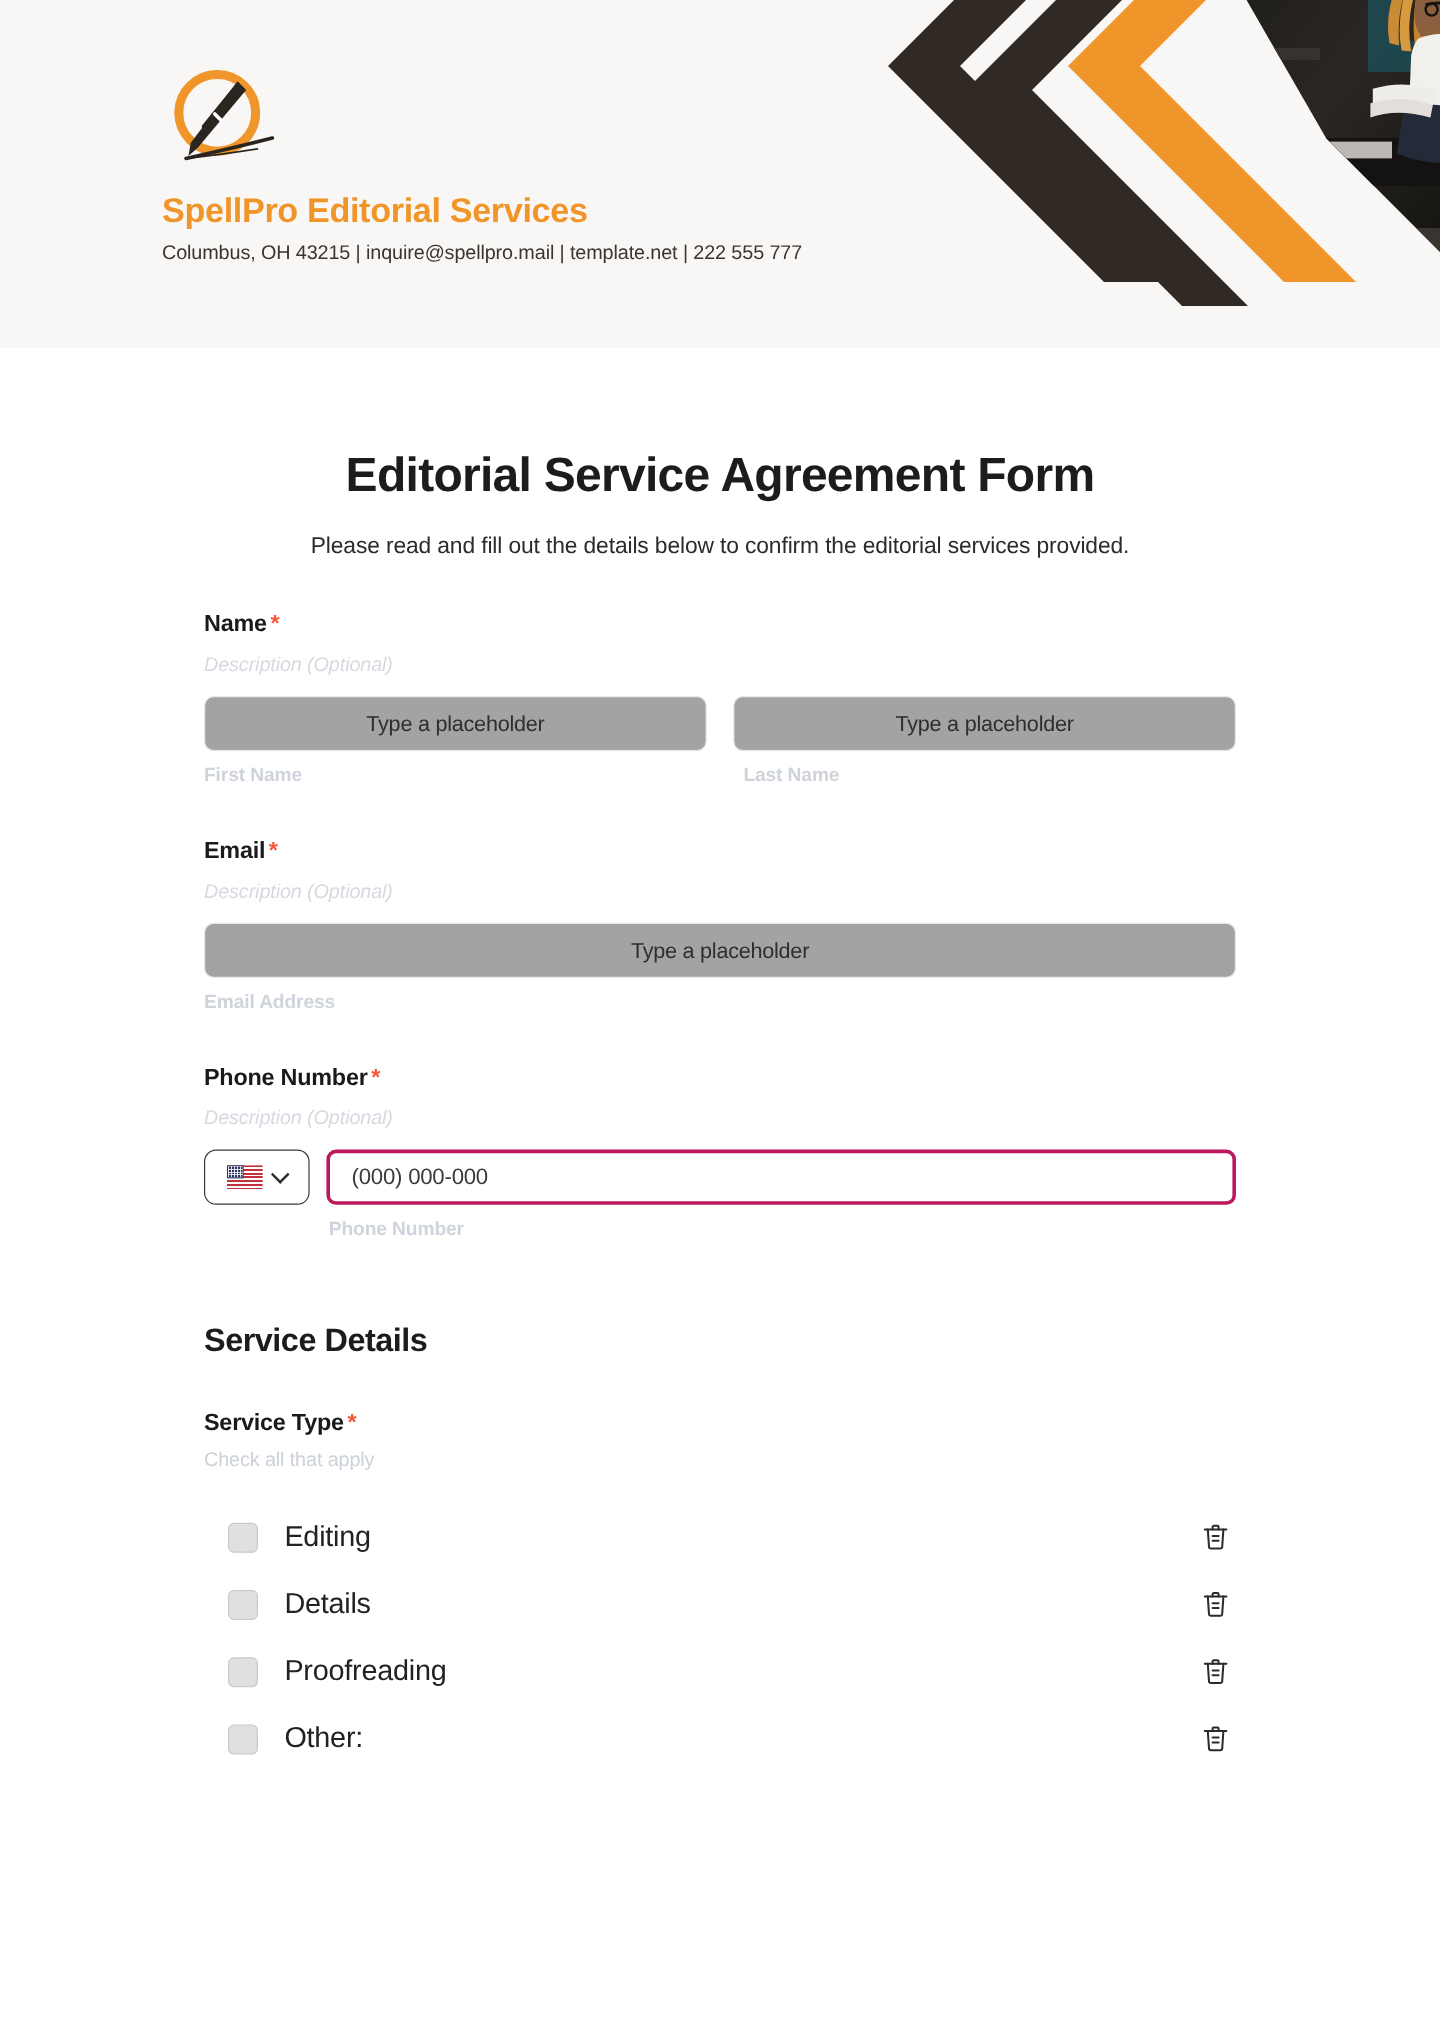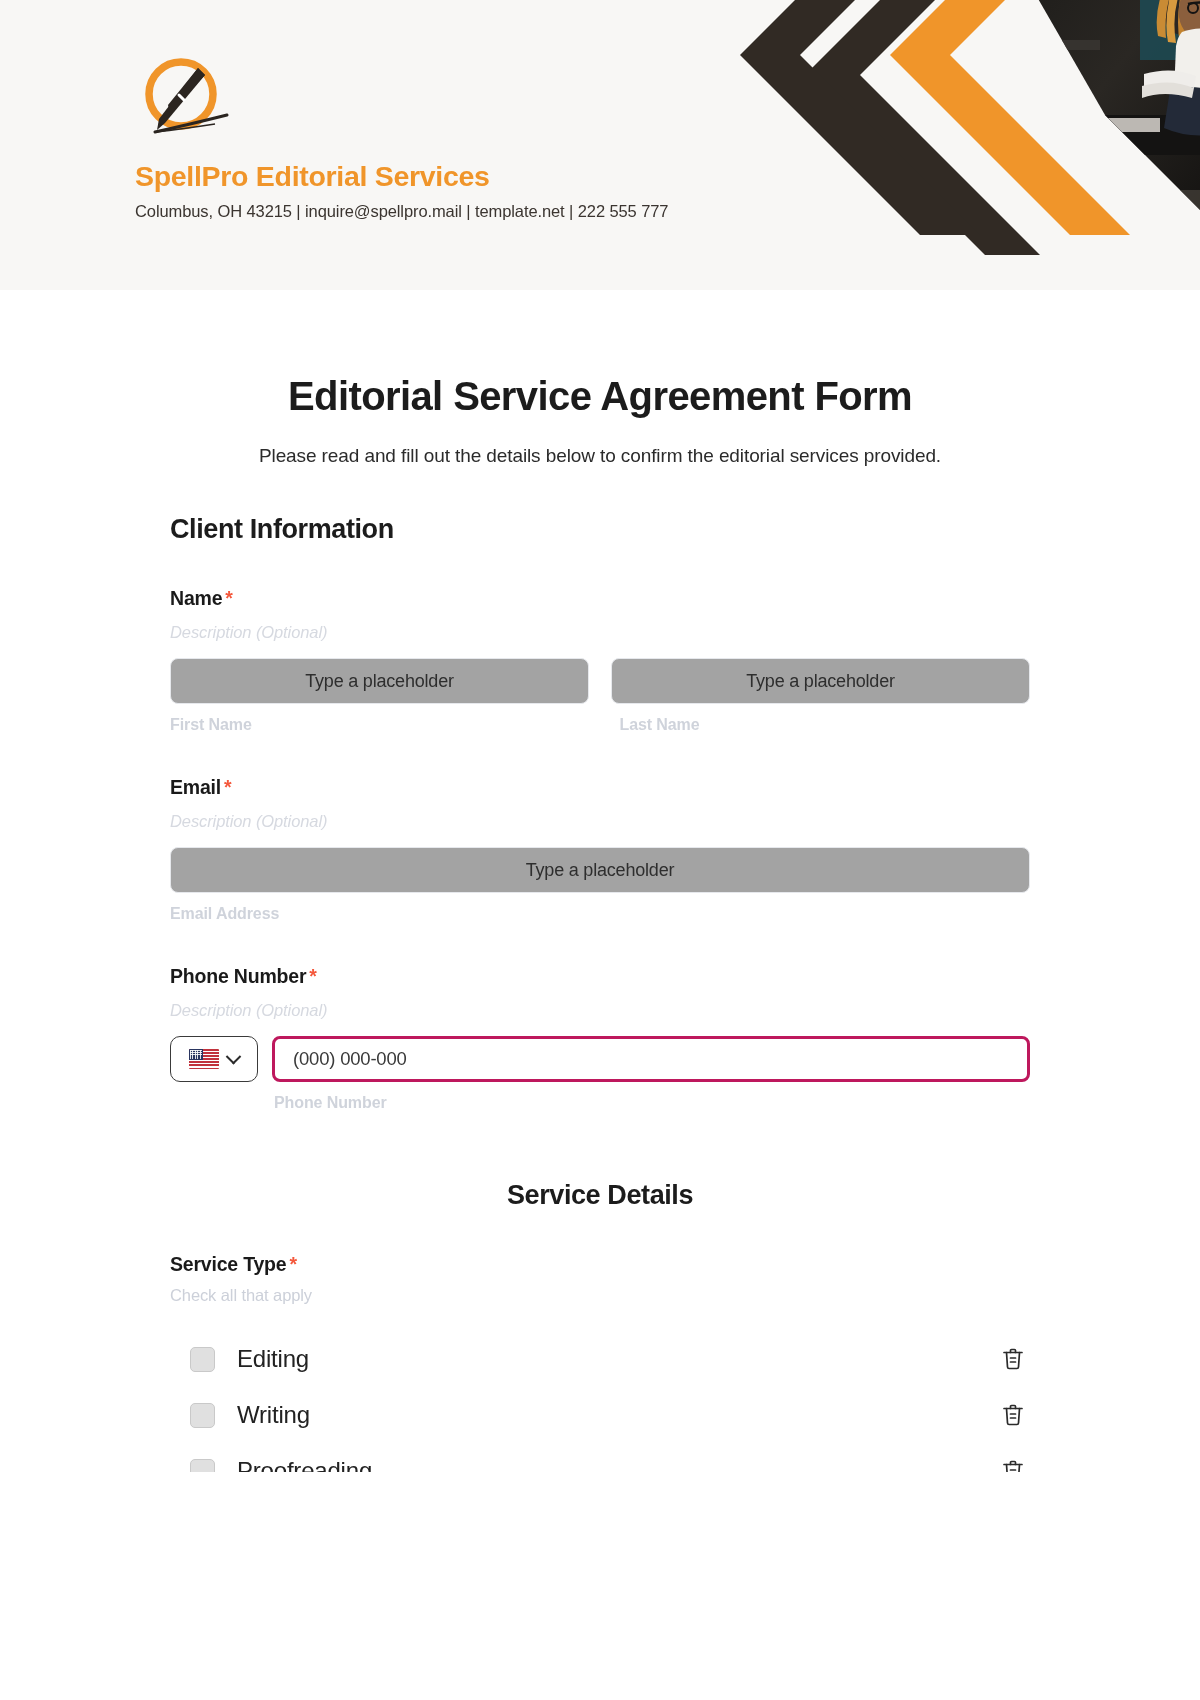--- a/index.html
+++ b/index.html
@@ -372,21 +372,20 @@
     </div>
   </div>
 
   <div class="content">
 
     <div class="form-title">Editorial Service Agreement Form</div>
     <div class="form-subtitle">Please read and fill out the details below to confirm the editorial services provided.</div>
 
     <div class="form-body">
 
-      <div class="section-heading">Client Information</div>
 
       <div class="field">
         <div class="field-label"><span>Name</span><span class="req">*</span></div>
         <div class="field-desc">Description (Optional)</div>
         <div class="input-row">
           <input class="text-input" type="text" placeholder="Type a placeholder" style="">
           <input class="text-input" type="text" placeholder="Type a placeholder" style="">
         </div>
         <div class="sub-label-row">
           <div class="sub-label">First Name</div>
@@ -414,21 +413,21 @@
               <span class="stripes"></span>
                 <span class="canton"></span>
             </span>
             <span class="chev"></span>
           </div>
           <input class="phone-input" type="text" placeholder="(000) 000-000" style="">
         </div>
         <div class="phone-sub">Phone Number</div>
       </div>
 
-      <div class="section-heading" style="margin-top:68px;text-align:center;">Service Details</div>
+      <div class="section-heading" style="margin-top:68px;">Service Details</div>
 
       <div class="field">
         <div class="field-label"><span>Service Type</span><span class="req">*</span></div>
         <div class="field-hint">Check all that apply</div>
 
         <div class="option-list">
 
           <div class="option-row">
             <span class="checkbox"></span>
             <span class="option-label">Editing</span>
@@ -439,21 +438,21 @@
                 <path d="M8.5 5.5 v-2 a1 1 0 0 1 1 -1 h3 a1 1 0 0 1 1 1 v2"></path>
                 <path d="M4.5 5.5 l1 14.5 a1.6 1.6 0 0 0 1.6 1.5 h7.8 a1.6 1.6 0 0 0 1.6 -1.5 l1 -14.5"></path>
                 <path d="M8.5 11 h5"></path>
                 <path d="M8.5 15 h5"></path>
               </svg>
             </span>
           </div>
 
           <div class="option-row">
             <span class="checkbox"></span>
-            <span class="option-label">Writing</span>
+            <span class="option-label">Details</span>
             <span class="option-spacer"></span>
             <span class="trash-btn">
               <svg width="22" height="24" viewBox="0 0 22 24" fill="none" stroke="#2b2b2b" stroke-width="1.7" stroke-linecap="round" stroke-linejoin="round">
                 <path d="M2 5.5 h18"></path>
                 <path d="M8.5 5.5 v-2 a1 1 0 0 1 1 -1 h3 a1 1 0 0 1 1 1 v2"></path>
                 <path d="M4.5 5.5 l1 14.5 a1.6 1.6 0 0 0 1.6 1.5 h7.8 a1.6 1.6 0 0 0 1.6 -1.5 l1 -14.5"></path>
                 <path d="M8.5 11 h5"></path>
                 <path d="M8.5 15 h5"></path>
               </svg>
             </span>

